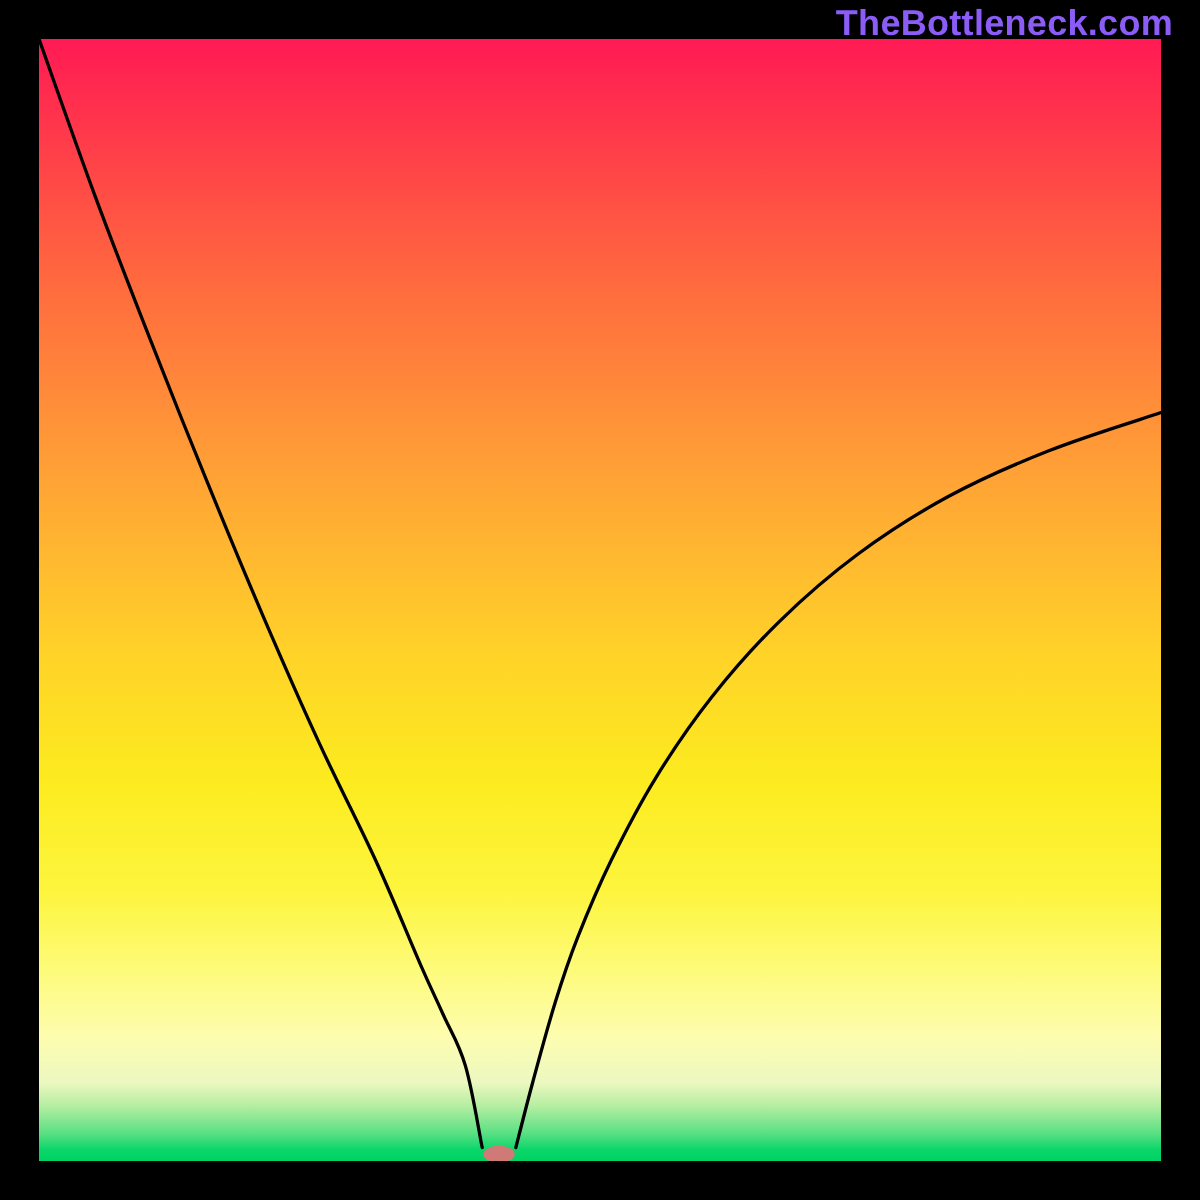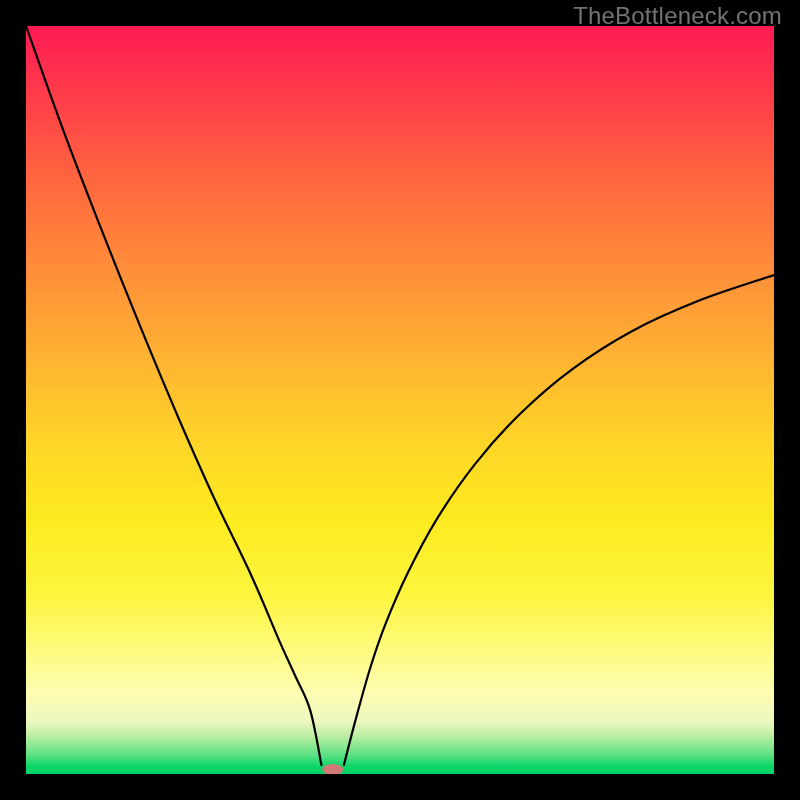--- a/index.html
+++ b/index.html
@@ -16,23 +16,23 @@
     left: 0;
     top: 0;
     width: 800px;
     height: 800px;
     background: #000;
   }
   .watermark {
     position: absolute;
     top: 2px;
     right: 18px;
-    color: #737373;
+    color: #8b5cf6;
     font-size: 24px;
-    font-weight: 400;
+    font-weight: 700;
     letter-spacing: 0.2px;
   }
   .plot-area {
     position: absolute;
     left: 26px;
     top: 26px;
     width: 748px;
     height: 748px;
     background: linear-gradient(
       to bottom,

